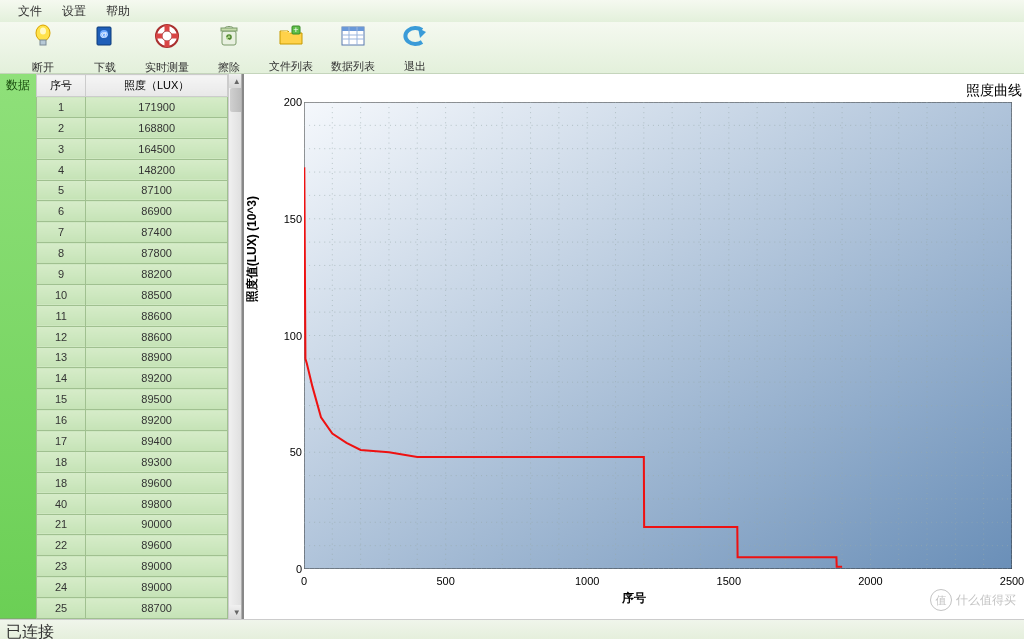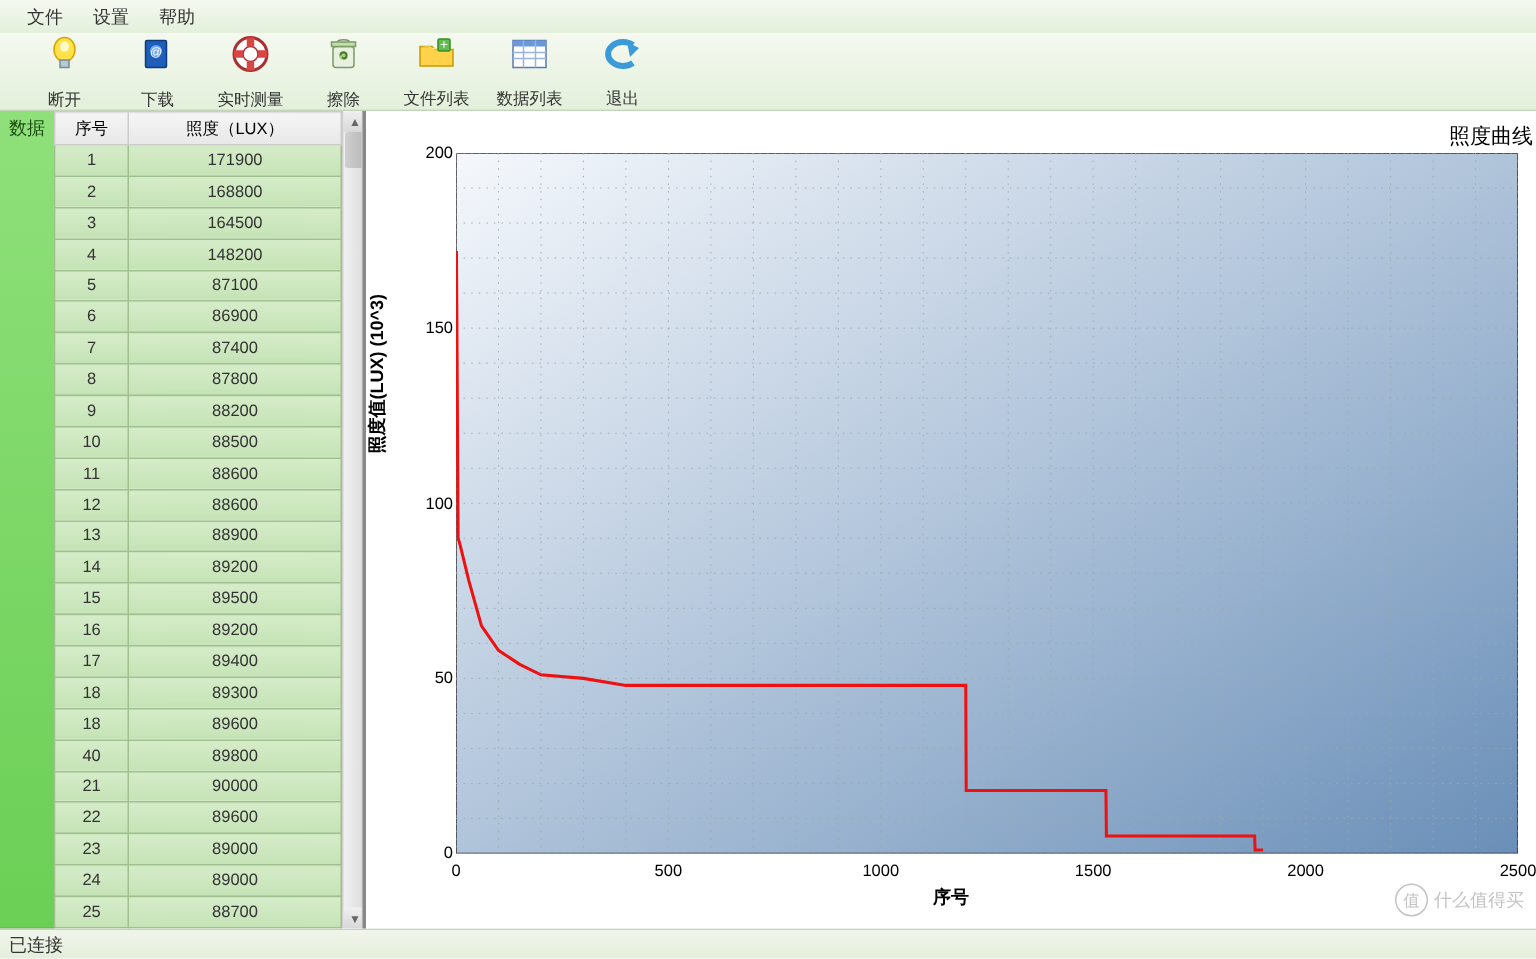--- a/index.html
+++ b/index.html
@@ -23,21 +23,21 @@
   .vscroll .arrow-up { top:0; }
   .vscroll .arrow-down { bottom:0; }
   .chart-panel { flex:1; background:#fff; position:relative; border-left:2px solid #888; padding: 2px;}
   .chart-title { text-align:right; font-size:14px; font-weight:normal; padding:6px 0 4px 0; }
   .chart-area { position:absolute; top:28px; left:60px; right:12px; bottom:50px; }
   .plot-bg { width:100%; height:100%; }
   .y-axis-label { position:absolute; left:8px; top:50%; transform: rotate(-90deg) translateX(50%); transform-origin:left; font-size:12px; font-weight:bold; white-space:nowrap; }
   .x-axis-label { position:absolute; bottom:12px; left:0; right:0; text-align:center; font-size:12px; font-weight:bold; }
   .tick-y { position:absolute; right:100%; margin-right:2px; font-size:11px; transform:translateY(-50%); }
   .tick-x { position:absolute; top:100%; margin-top:6px; font-size:11px; transform:translateX(-50%); }
-  .status-bar { height:20px; padding:2px 6px; font-size:12px; color:#333; background:linear-gradient(to bottom,#f0f5eb,#e5efdc); border-top:1px solid #ccc; }
+  .status-bar { height:20px; padding:2px 6px; font-size:16px; color:#333; background:linear-gradient(to bottom,#f0f5eb,#e5efdc); border-top:1px solid #ccc; }
   .watermark { position:absolute; right:8px; bottom:8px; font-size:12px; color:rgba(180,180,180,0.8); display:flex; align-items:center; gap:4px; }
   .watermark .circ { width:22px; height:22px; border:1px solid rgba(180,180,180,0.8); border-radius:50%; display:flex; align-items:center; justify-content:center; font-size:11px; }
 </style>
 </head>
 <body>
 
 <div class="menubar">
   <div class="menu-item">文件</div>
   <div class="menu-item">设置</div>
   <div class="menu-item">帮助</div>

